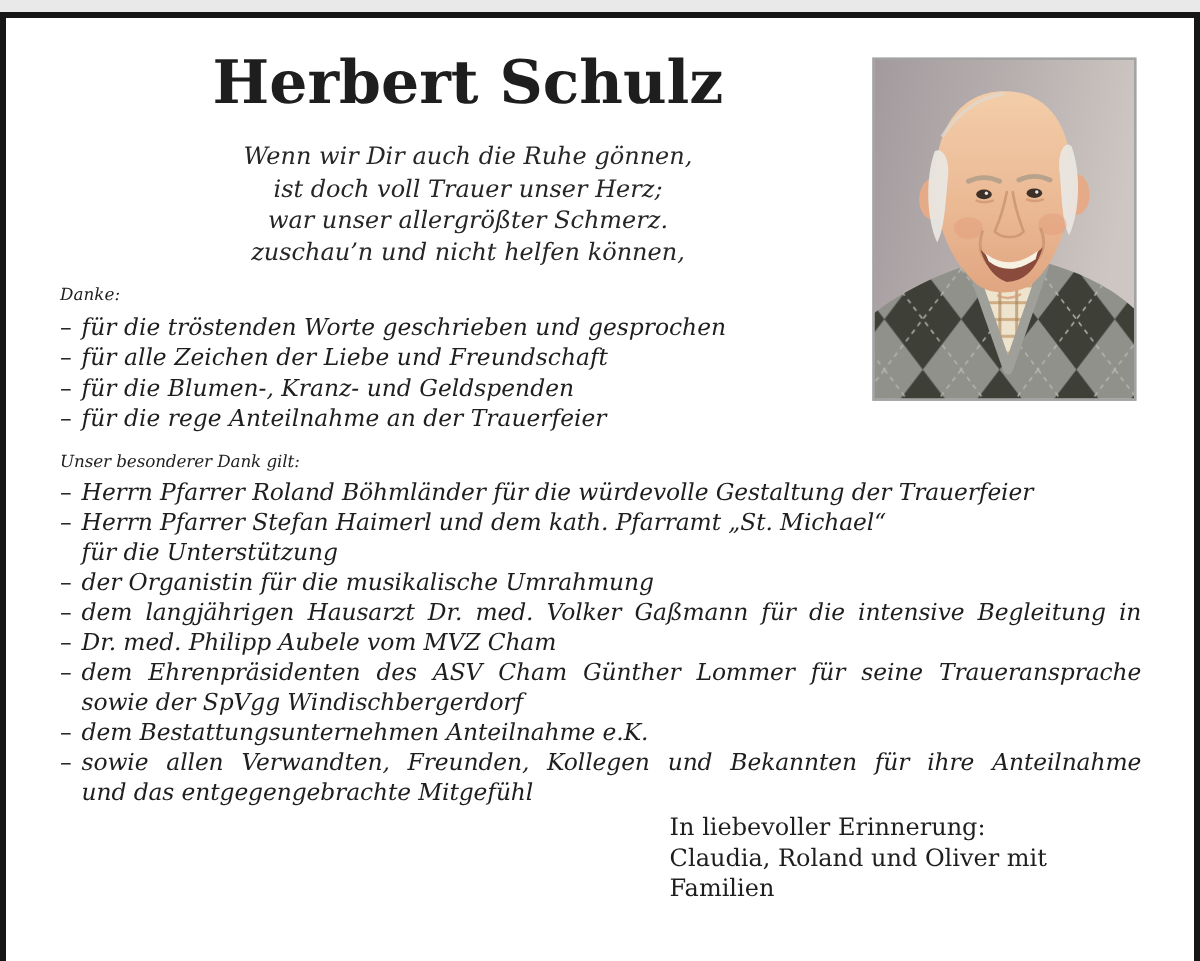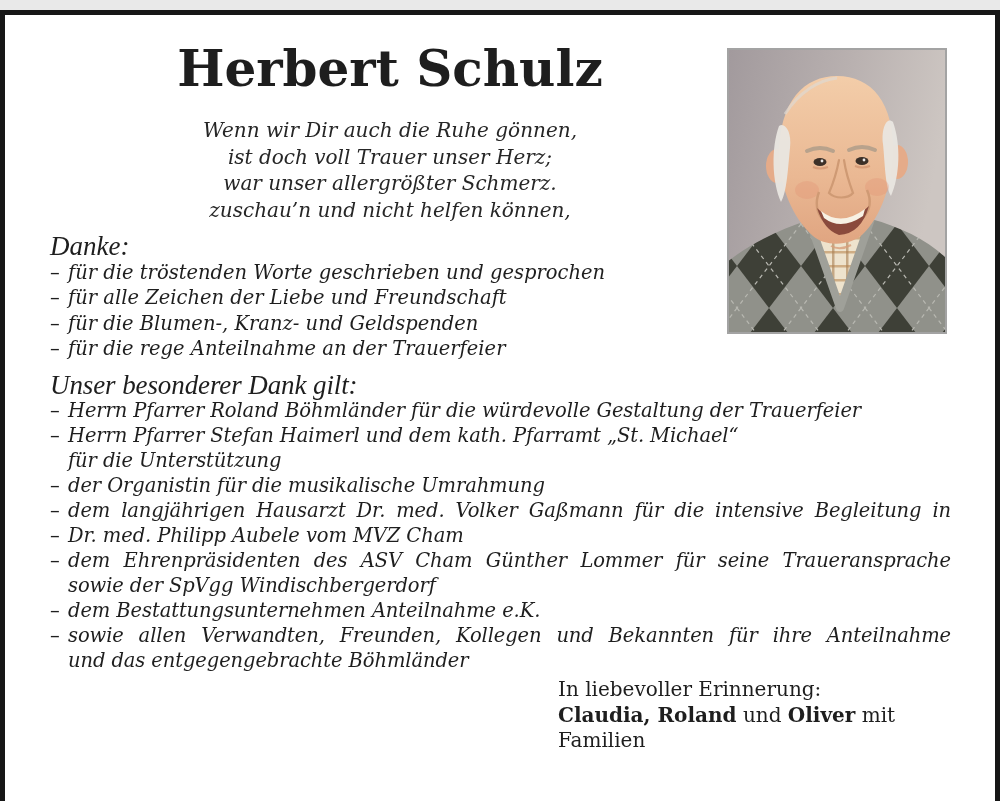--- a/index.html
+++ b/index.html
@@ -32,33 +32,33 @@
   
   .photo-frame{
     position:absolute;top:33px;right:48px;
     width:216px;height:282px;
     border:2px solid #a3a3a3;
     background:#b5acae;
   }
   .photo-frame svg{display:block;}
 
   
-  .sec-heading{font-style:italic;font-size:27px;line-height:25.5px;font-family:Liberation Serif, serif;}
+  .sec-heading{font-style:italic;font-size:14px;line-height:25.5px;}
   .thanks{margin-top:11px;font-size:19.5px;line-height:25.5px;}
   .thanks .li{position:relative;padding-left:18px;white-space:nowrap;}
   .special{margin-top:11px;font-size:19.5px;line-height:25px;letter-spacing:-0.1px;}
   .special .li{position:relative;padding-left:18px;}
   .dash{position:absolute;left:0;top:0;}
   .li-text{display:block;font-style:italic;}
   .jline{display:block;text-align:justify;text-align-last:justify;white-space:nowrap;}
   .jline2{display:block;}
 
   
   .closing{margin-top:4px;margin-left:508px;font-size:20px;line-height:25.5px;}
-  .b{font-weight:bold;}
+  .b{font-weight:normal;}
 </style>
 </head>
 <body>
 
 <div class="sheet">
 
   <div class="photo-frame">
     <svg width="216" height="282" viewBox="0 0 216 282" xmlns="http://www.w3.org/2000/svg">
       <defs>
         <linearGradient id="bgG" x1="0" y1="0" x2="1" y2="0.25">
@@ -205,21 +205,21 @@
 
       <div class="li">
         <span class="dash">–</span>
         <span class="li-text">dem Bestattungsunternehmen Anteilnahme e.K.</span>
       </div>
 
       <div class="li">
         <span class="dash">–</span>
         <span class="li-text">
           <span class="jline">sowie allen Verwandten, Freunden, Kollegen und Bekannten für ihre Anteilnahme</span>
-          <span class="jline2">und das entgegengebrachte Böhmländer</span>
+          <span class="jline2">und das entgegengebrachte Mitgefühl</span>
         </span>
       </div>
     </section>
 
     <footer class="closing">
       <div>In liebevoller Erinnerung:</div>
       <div>
         <span class="b">Claudia, Roland</span>
         <span>und</span>
         <span class="b">Oliver</span>

